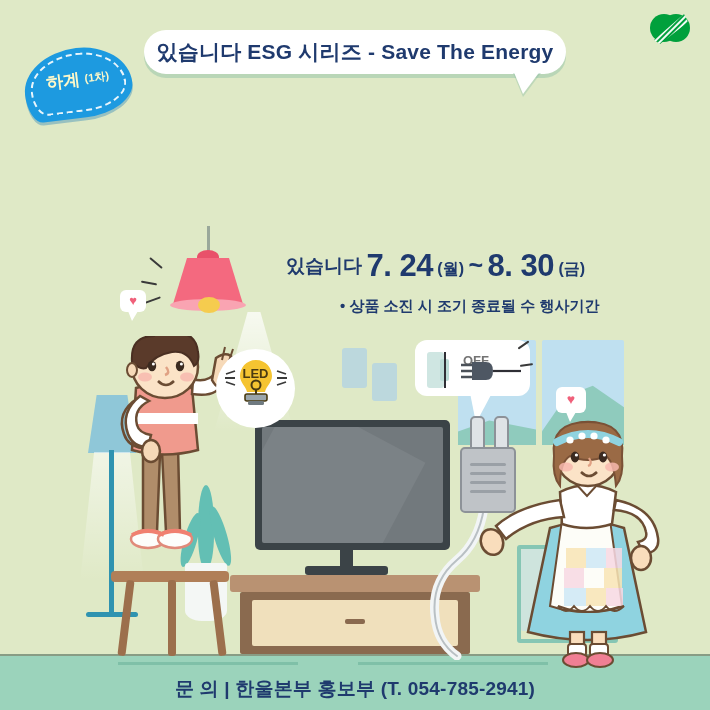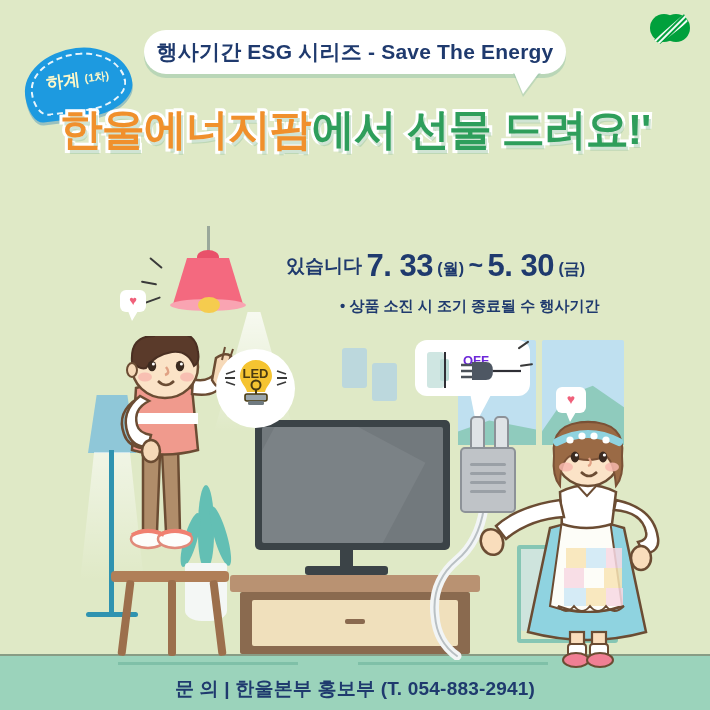--- a/index.html
+++ b/index.html
@@ -101,21 +101,21 @@
   
   .bubble-off{
     position:absolute;left:415px;top:340px;width:115px;height:56px;
     background:#fff;border-radius:12px;
   }
   .bubble-off-tail{
     position:absolute;left:470px;top:393px;width:0;height:0;
     border-left:6px solid transparent;border-right:16px solid transparent;
     border-top:30px solid #ffffff;
   }
-  .off-label{position:absolute;left:48px;top:13px;font-size:13px;font-weight:bold;color:#6d28d9;}
+  .off-label{position:absolute;left:48px;top:13px;font-size:13px;font-weight:bold;color:#737373;}
 
   .bubble-led{
     position:absolute;left:216px;top:349px;width:79px;height:79px;
     background:#fff;border-radius:50%;
   }
   .led-text{
     position:absolute;left:0;right:0;top:22px;text-align:center;
     font-size:13px;font-weight:bold;color:#4a3b12;
   }
 
@@ -225,36 +225,33 @@
 
   <div class="badge">
     <div class="badge-dash"></div>
     <div class="badge-label">
       <span>하계</span>
       <span class="sub">(1차)</span>
     </div>
   </div>
 
   <div class="banner">
-    <div class="banner-text">행사기간 ESG 시리즈 - Save The Energy</div>
+    <div class="banner-text">있습니다 ESG 시리즈 - Save The Energy</div>
   </div>
   <div class="banner-tail"></div>
 
   <div class="headline">
-    <div class="hl-line hl2">
-      <span class="o">한울에너지팜</span><span class="g">에서 선물 드려요!'</span>
-    </div>
   </div>
 
   <div class="period">
     <span class="lbl">있습니다</span>
-    <span class="num">7. 33</span>
+    <span class="num">7. 24</span>
     <span class="day">(월)</span>
     <span class="tilde">~</span>
-    <span class="num">5. 30</span>
+    <span class="num">8. 30</span>
     <span class="day">(금)</span>
   </div>
   <div class="note">• 상품 소진 시 조기 종료될 수 행사기간</div>
 
   <div class="pend-cord"></div>
   <div class="pend-cap"></div>
   <div class="pend-shade"></div>
   <div class="pend-lip"></div>
   <div class="pend-bulb"></div>
   <div class="ray" style="left:148px;top:262px;width:16px;transform:rotate(40deg);"></div>
@@ -455,15 +452,15 @@
       <circle cx="126.4" cy="35" r="1.6" fill="#fff"></circle>
 
       <ellipse cx="88" cy="47" rx="7" ry="4.5" fill="#f7b9ae" opacity=".85"></ellipse>
       <ellipse cx="134" cy="47" rx="7" ry="4.5" fill="#f7b9ae" opacity=".85"></ellipse>
 
       <path d="M111 38 q4 6 -1 8" stroke="#e0a184" stroke-width="2.2" fill="none"></path>
       <path d="M103 52 q8 8 16 0" stroke="#6b4c33" stroke-width="2.5" fill="none"></path>
     </svg>
   </div>
 
-  <div class="contact">문 의 | 한울본부 홍보부 (T. 054-883-2941)</div>
+  <div class="contact">문 의 | 한울본부 홍보부 (T. 054-785-2941)</div>
 
 </div>
 
 </body></html>

